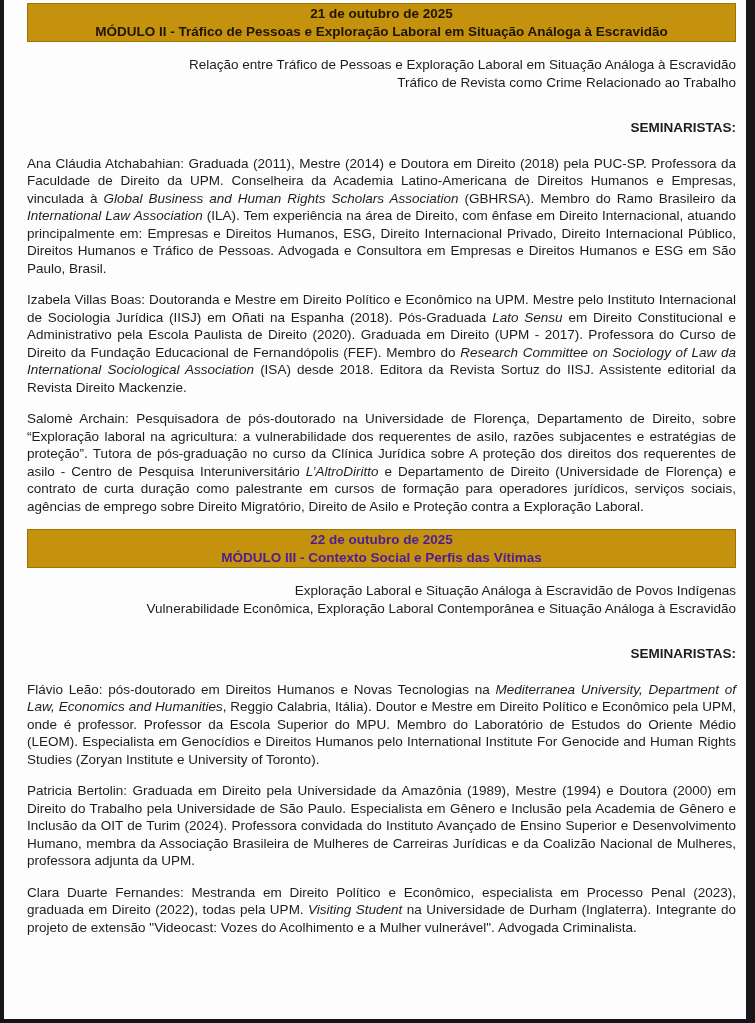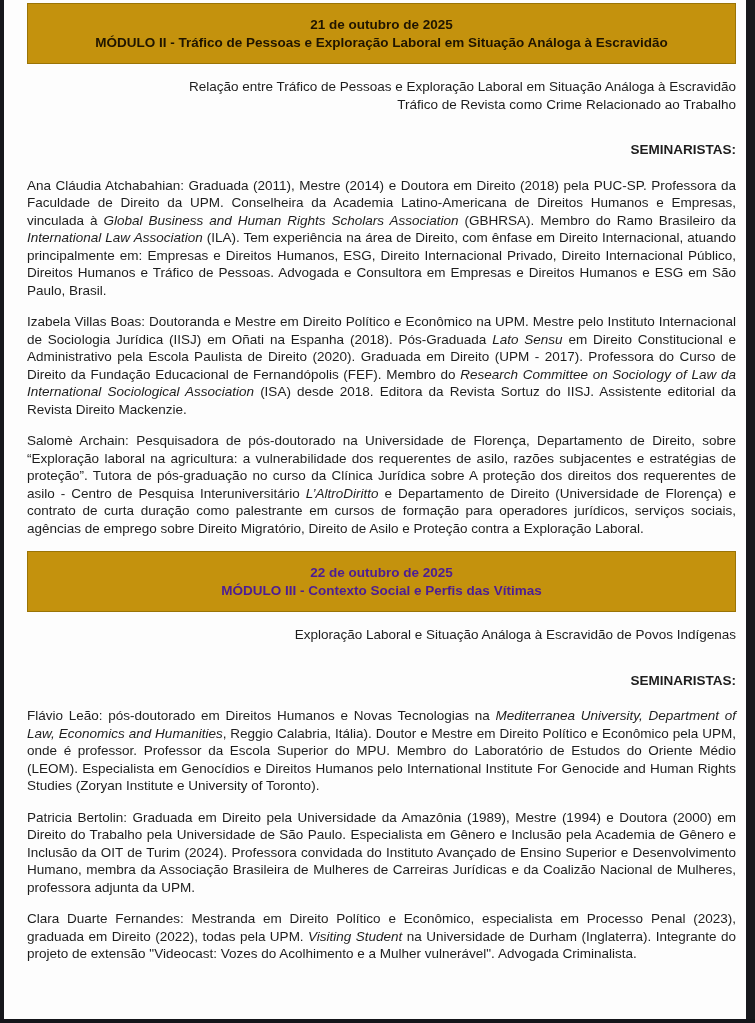--- a/index.html
+++ b/index.html
@@ -9,21 +9,21 @@
     font-family:"Liberation Sans", sans-serif;
     font-size:13.5px;line-height:17.5px;
   }
   .frame{position:absolute;background:#17181c;}
   .frame-left{left:0;top:0;width:4px;height:100%;}
   .frame-right{right:0;top:0;width:9px;height:100%;}
   .frame-bottom{left:0;bottom:0;width:100%;height:4px;background:#14151a;}
   .content{position:absolute;left:27px;top:3px;width:709px;}
   .banner{
     background:#C4920D;border:1px solid #9A7406;color:#201500;
-    text-align:center;font-weight:bold;padding:12px 4px;
+    text-align:center;font-weight:bold;padding:1px 4px;
   }
   .banner .line{white-space:nowrap;}
   .subtitle{margin-top:14px;text-align:right;}
   .semin{margin-top:28px;margin-bottom:18px;text-align:right;font-weight:bold;}
   p.bio{margin:0 0 14px 0;text-align:justify;}
   p.bio .b{font-weight:normal;margin-top:10px;}
   p.bio .i{font-style:italic;}
 </style>
 </head>
 <body>
@@ -50,20 +50,21 @@
   <p class="bio"><span class="b">Izabela Villas Boas:</span><span> Doutoranda e Mestre em Direito Político e Econômico na UPM. Mestre pelo Instituto Internacional de Sociologia Jurídica (IISJ) em Oñati na Espanha (2018). Pós-Graduada </span><span class="i">Lato Sensu</span><span> em Direito Constitucional e Administrativo pela Escola Paulista de Direito (2020). Graduada em Direito (UPM - 2017). Professora do Curso de Direito da Fundação Educacional de Fernandópolis (FEF). Membro do </span><span class="i">Research Committee on Sociology of Law da International Sociological Association</span><span> (ISA) desde 2018. Editora da Revista Sortuz do IISJ. Assistente editorial da Revista Direito Mackenzie.</span></p>
   <p class="bio"><span class="b">Salomè Archain:</span><span> Pesquisadora de pós-doutorado na Universidade de Florença, Departamento de Direito, sobre “Exploração laboral na agricultura: a vulnerabilidade dos requerentes de asilo, razões subjacentes e estratégias de proteção”. Tutora de pós-graduação no curso da Clínica Jurídica sobre A proteção dos direitos dos requerentes de asilo - Centro de Pesquisa Interuniversitário </span><span class="i">L’AltroDiritto</span><span> e Departamento de Direito (Universidade de Florença) e contrato de curta duração como palestrante em cursos de formação para operadores jurídicos, serviços sociais, agências de emprego sobre Direito Migratório, Direito de Asilo e Proteção contra a Exploração Laboral.</span></p>
 
   <div class="banner" style="background: rgb(196, 146, 13); border-color: rgb(154, 116, 6); color: #4c1d95;">
     <div class="line">22 de outubro de 2025</div>
     <div class="line">MÓDULO III - Contexto Social e Perfis das Vítimas</div>
   </div>
 
   <div class="subtitle">
     <div>Exploração Laboral e Situação Análoga à Escravidão de Povos Indígenas</div>
+    <div>Vulnerabilidade Econômica, Exploração Laboral Contemporânea e Situação Análoga à Escravidão</div>
   </div>
 
   <div class="semin">SEMINARISTAS:</div>
 
   <p class="bio"><span class="b">Flávio Leão:</span><span> pós-doutorado em Direitos Humanos e Novas Tecnologias na </span><span class="i">Mediterranea University, Department of Law, Economics and Humanities</span><span>, Reggio Calabria, Itália). Doutor e Mestre em Direito Político e Econômico pela UPM, onde é professor. Professor da Escola Superior do MPU. Membro do Laboratório de Estudos do Oriente Médio (LEOM). Especialista em Genocídios e Direitos Humanos pelo International Institute For Genocide and Human Rights Studies (Zoryan Institute e University of Toronto).</span></p>
   <p class="bio"><span class="b">Patricia Bertolin:</span><span> Graduada em Direito pela Universidade da Amazônia (1989), Mestre (1994) e Doutora (2000) em Direito do Trabalho pela Universidade de São Paulo. Especialista em Gênero e Inclusão pela Academia de Gênero e Inclusão da OIT de Turim (2024). Professora convidada do Instituto Avançado de Ensino Superior e Desenvolvimento Humano, membra da Associação Brasileira de Mulheres de Carreiras Jurídicas e da Coalizão Nacional de Mulheres, professora adjunta da UPM.</span></p>
   <p class="bio"><span class="b">Clara Duarte Fernandes:</span><span> Mestranda em Direito Político e Econômico, especialista em Processo Penal (2023), graduada em Direito (2022), todas pela UPM. </span><span class="i">Visiting Student</span><span> na Universidade de Durham (Inglaterra). Integrante do projeto de extensão "Videocast: Vozes do Acolhimento e a Mulher vulnerável". Advogada Criminalista.</span></p>
 
 </div>
 

